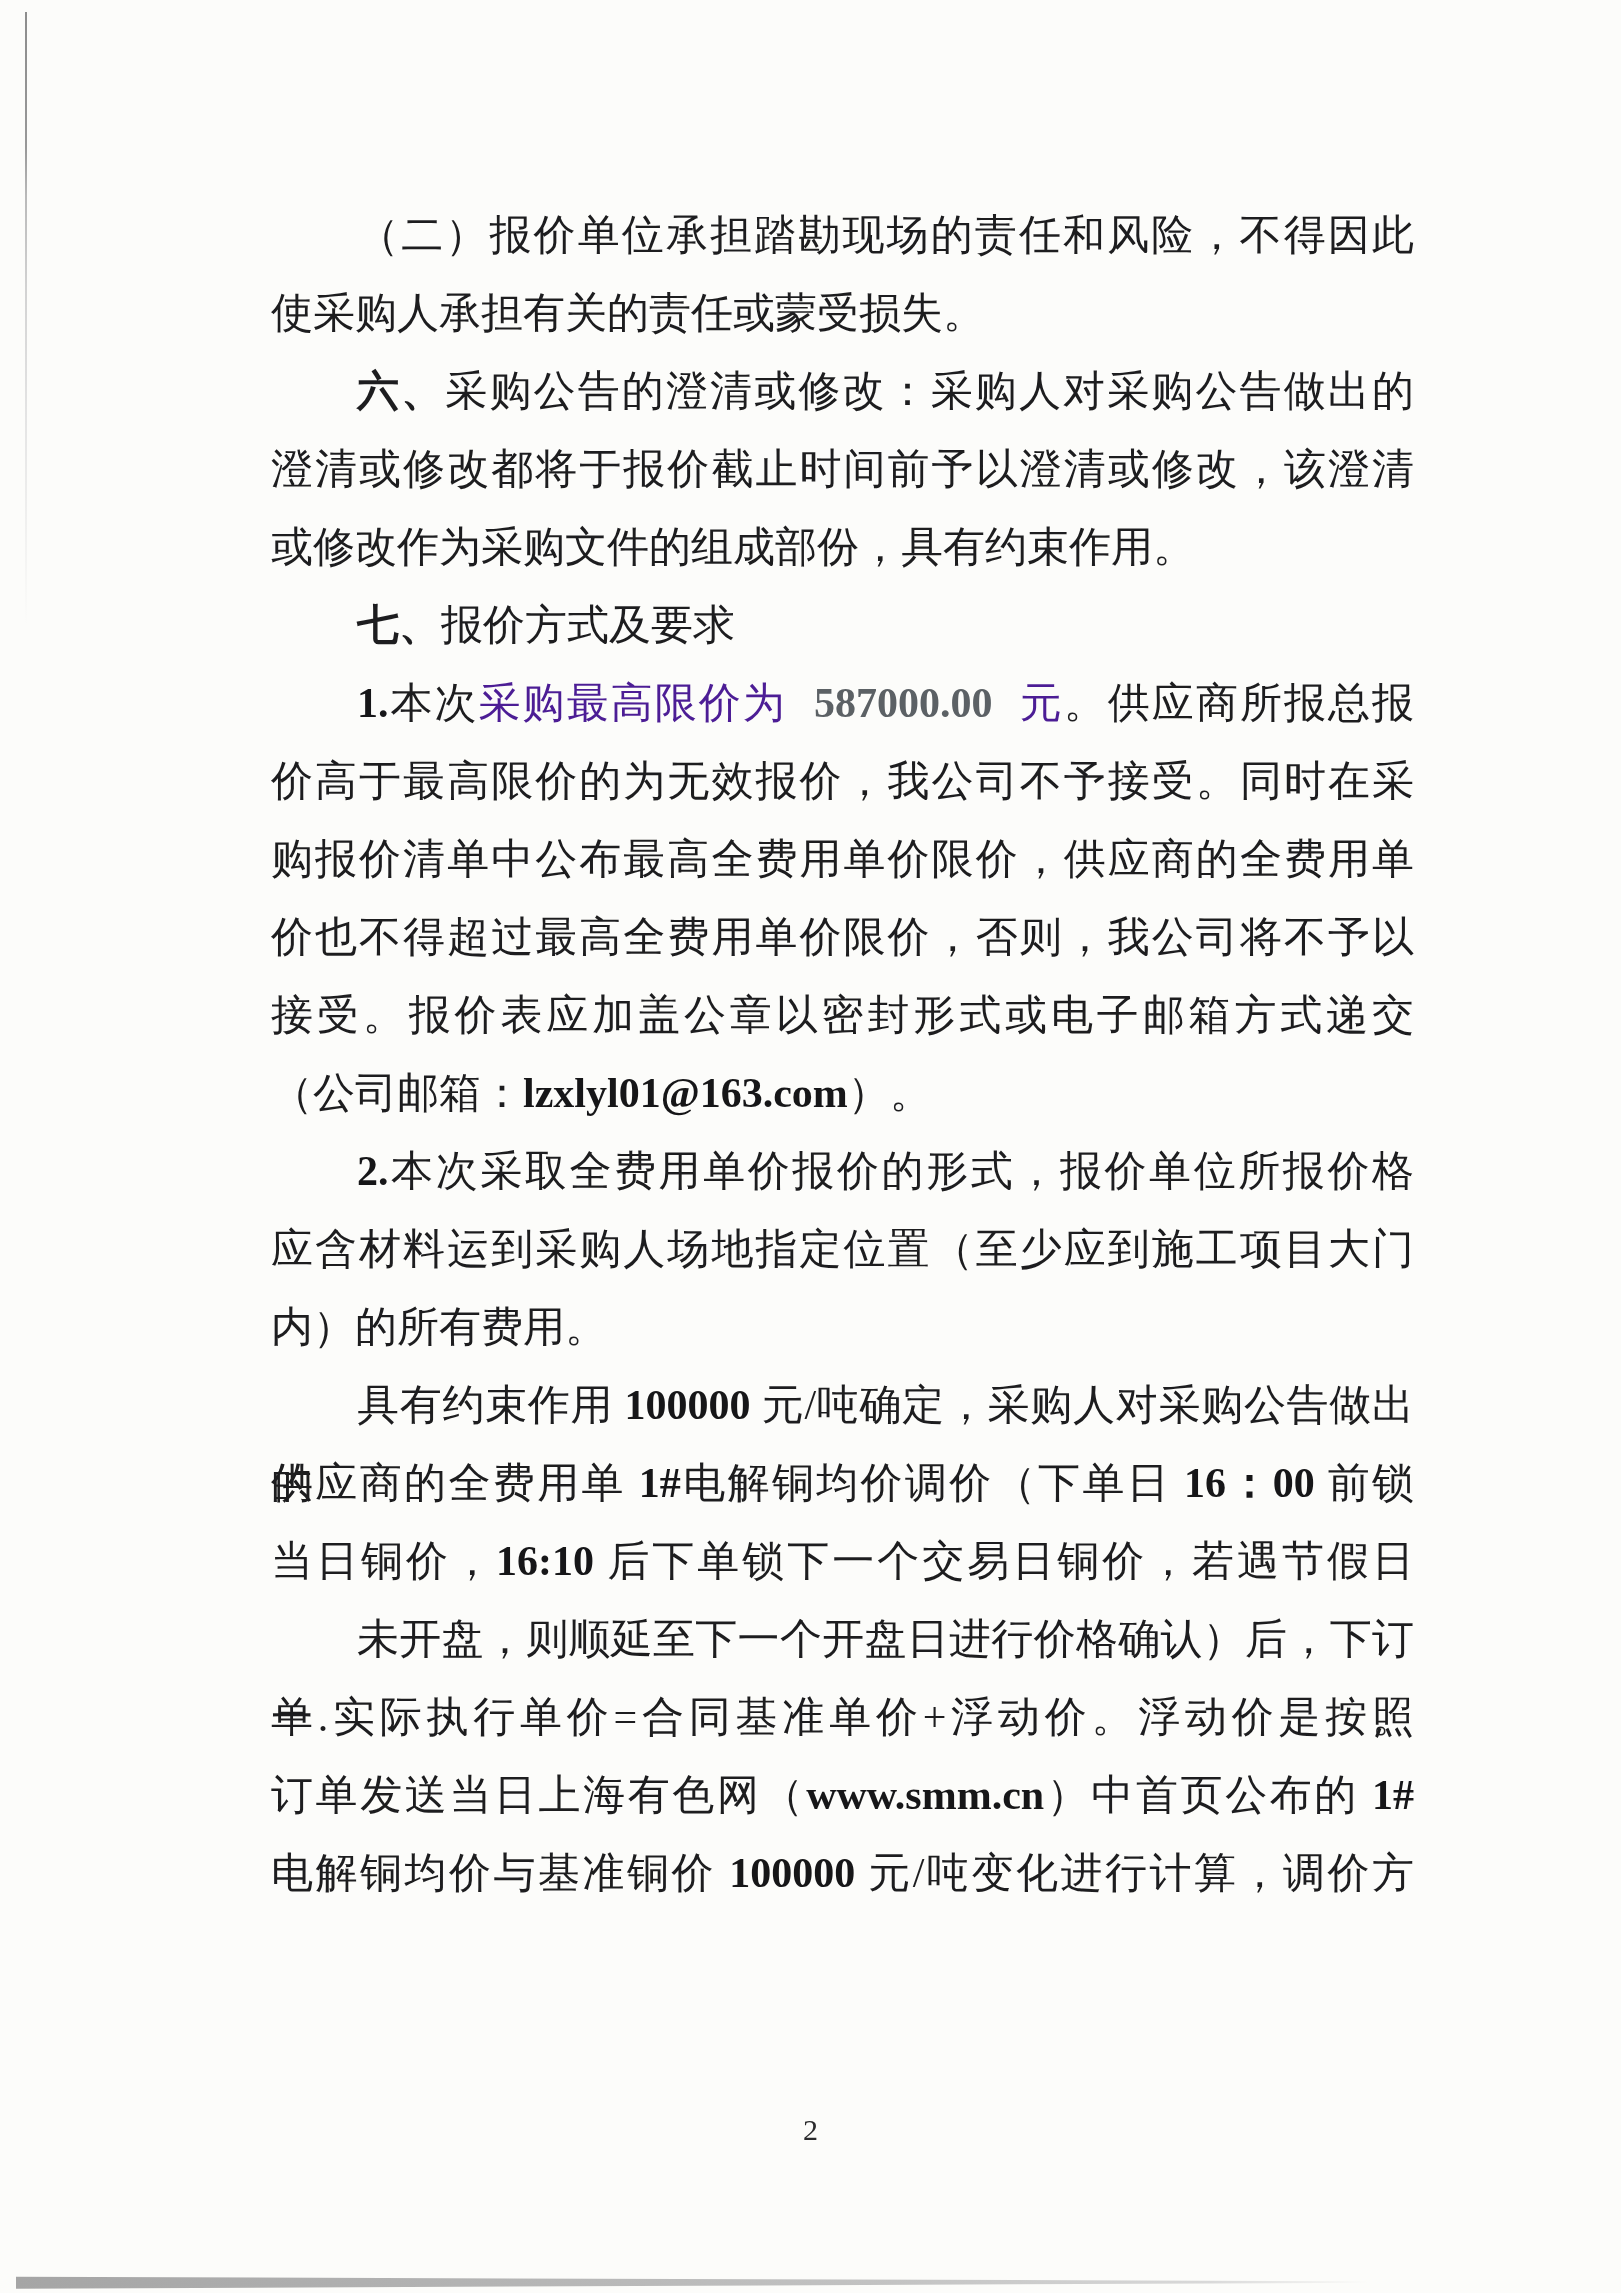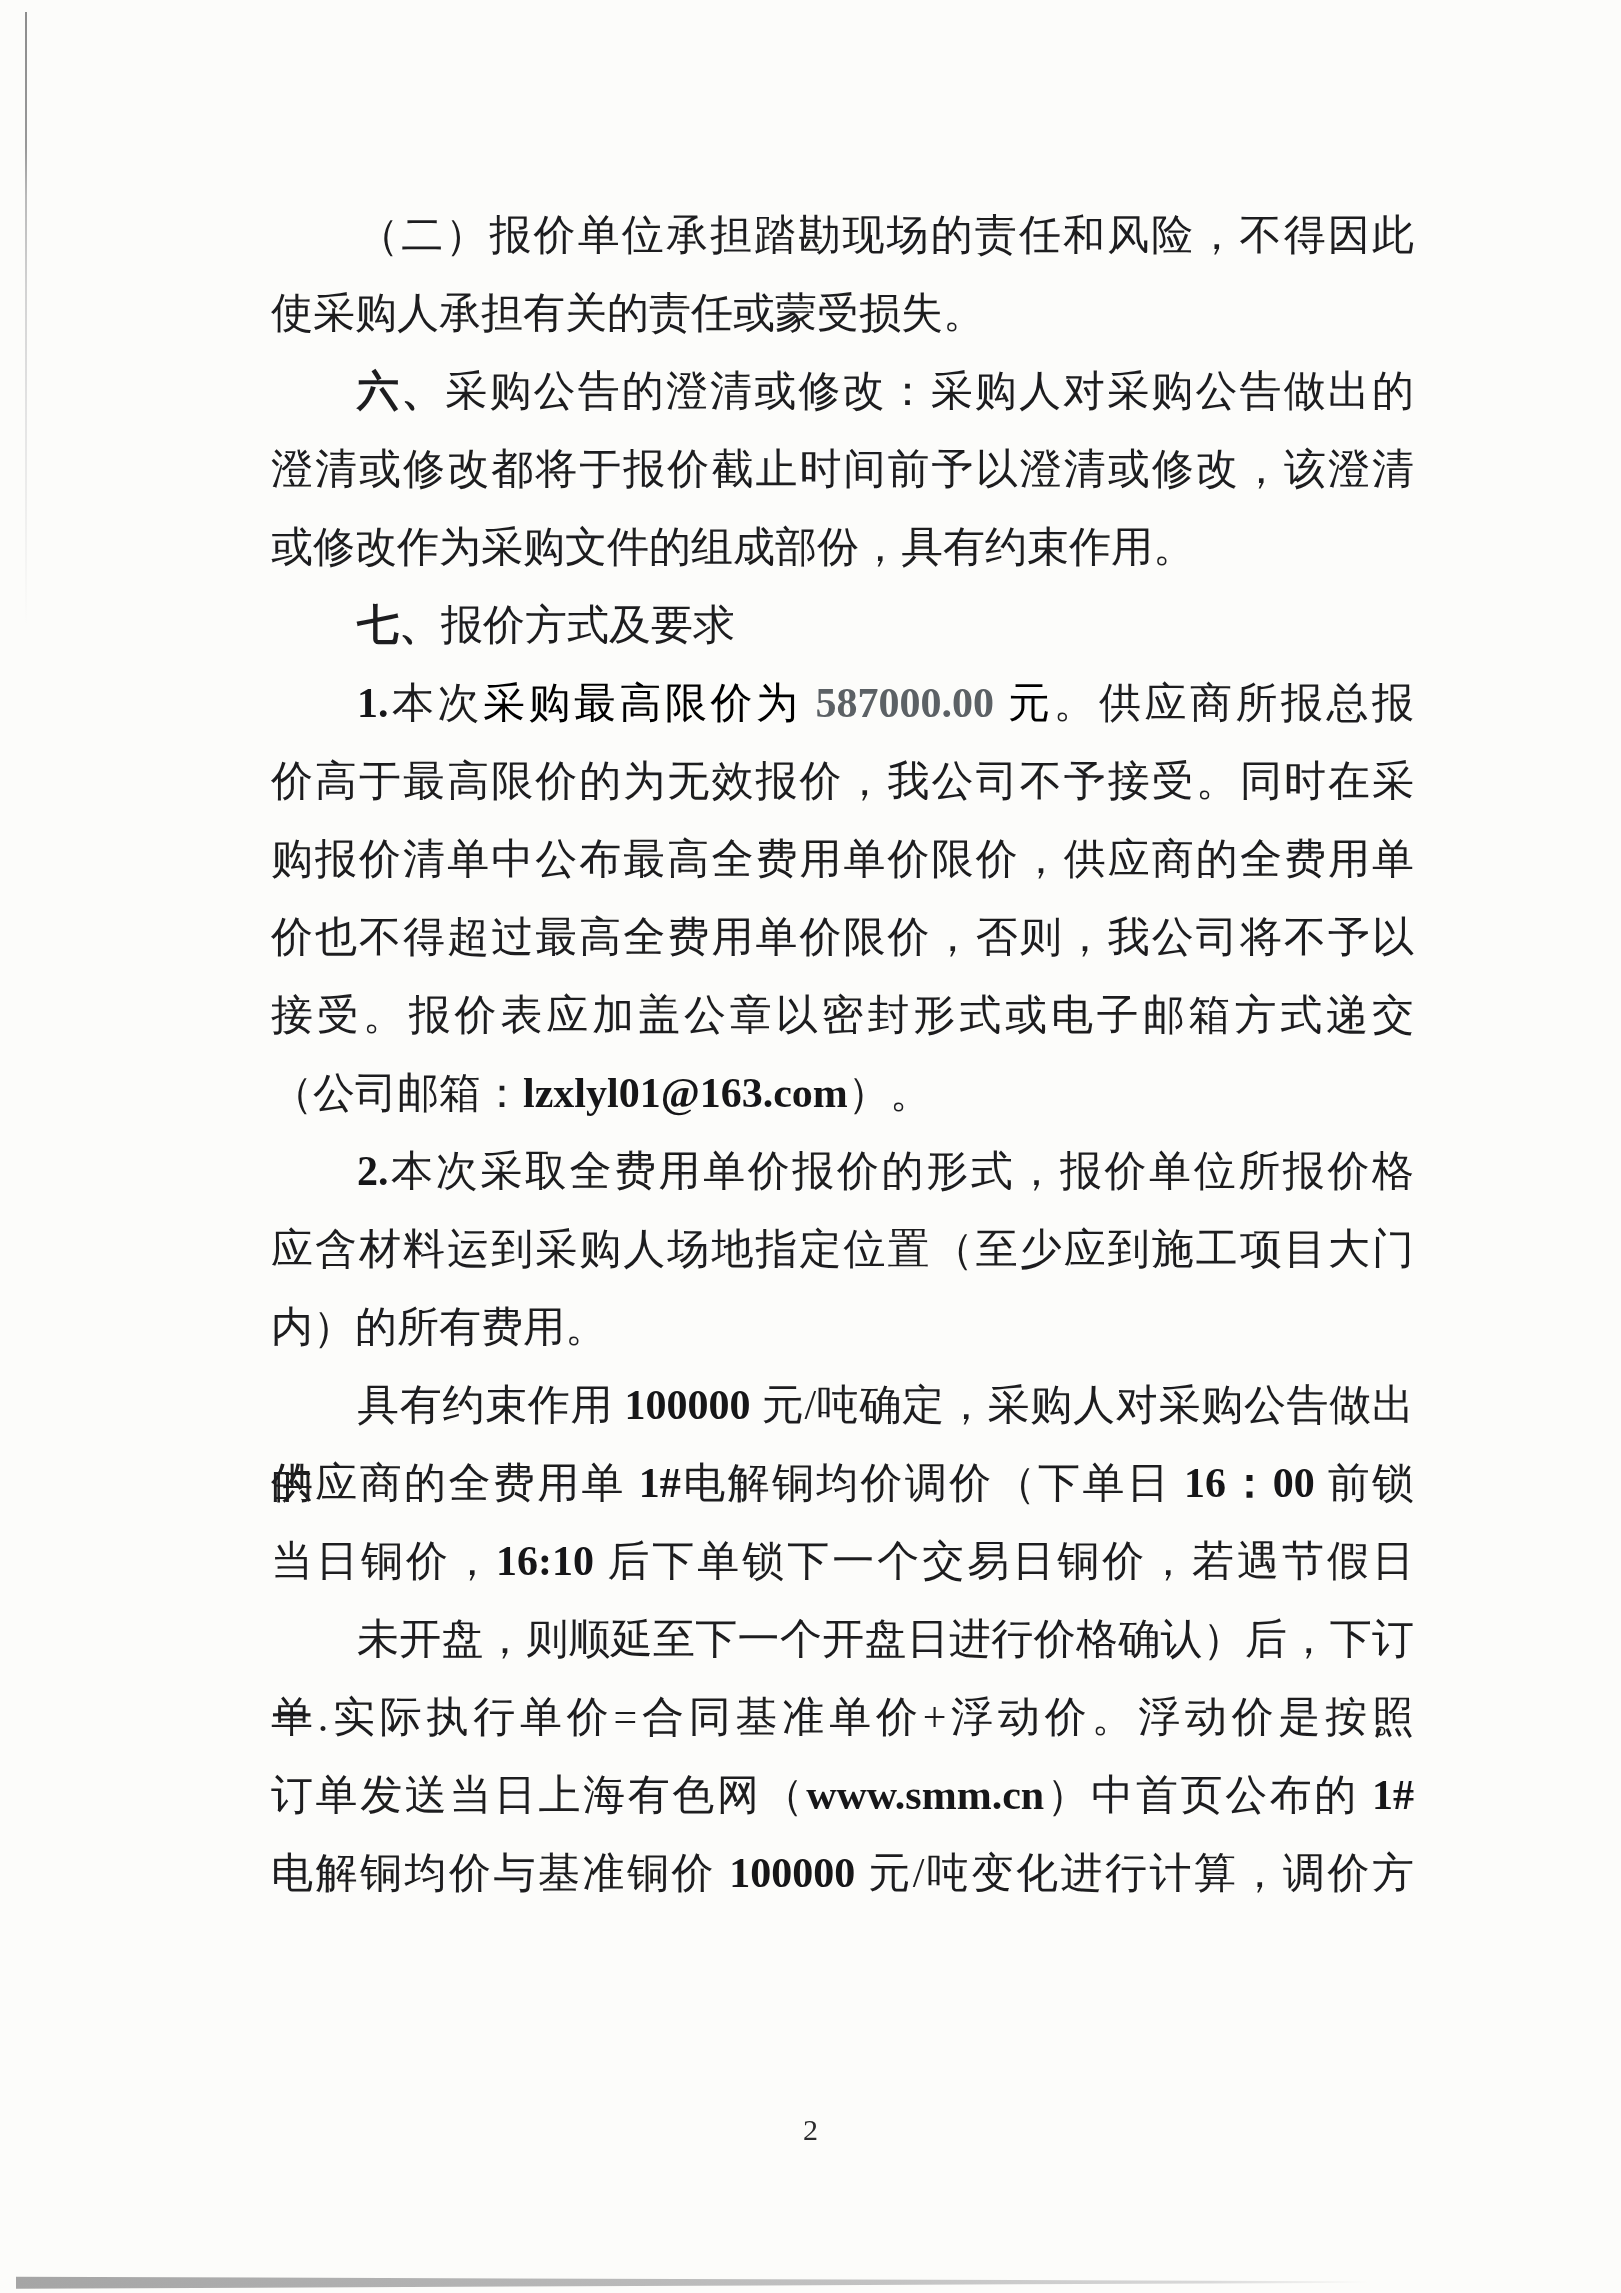--- a/index.html
+++ b/index.html
@@ -27,21 +27,21 @@
     letter-spacing: 0;
   }
   .just {
     text-align: justify;
     text-align-last: justify;
     text-justify: inter-character;
   }
   .ind { text-indent: 86px; }
   .s-num  { font-weight: bold; color: #161618; }
   .s-bold { font-weight: bold; }
-  .s-gray { color: #000000; }
+  .s-gray { color: #4c1d95; font-family: Liberation Mono, monospace; }
   .s-gnum { color: #5c6165; font-weight: bold; }
   .pagenum {
     position: absolute;
     top: 2105px;
     left: 0;
     width: 1621px;
     height: 49px;
     line-height: 49px;
     text-align: center;
     font-size: 30px;

